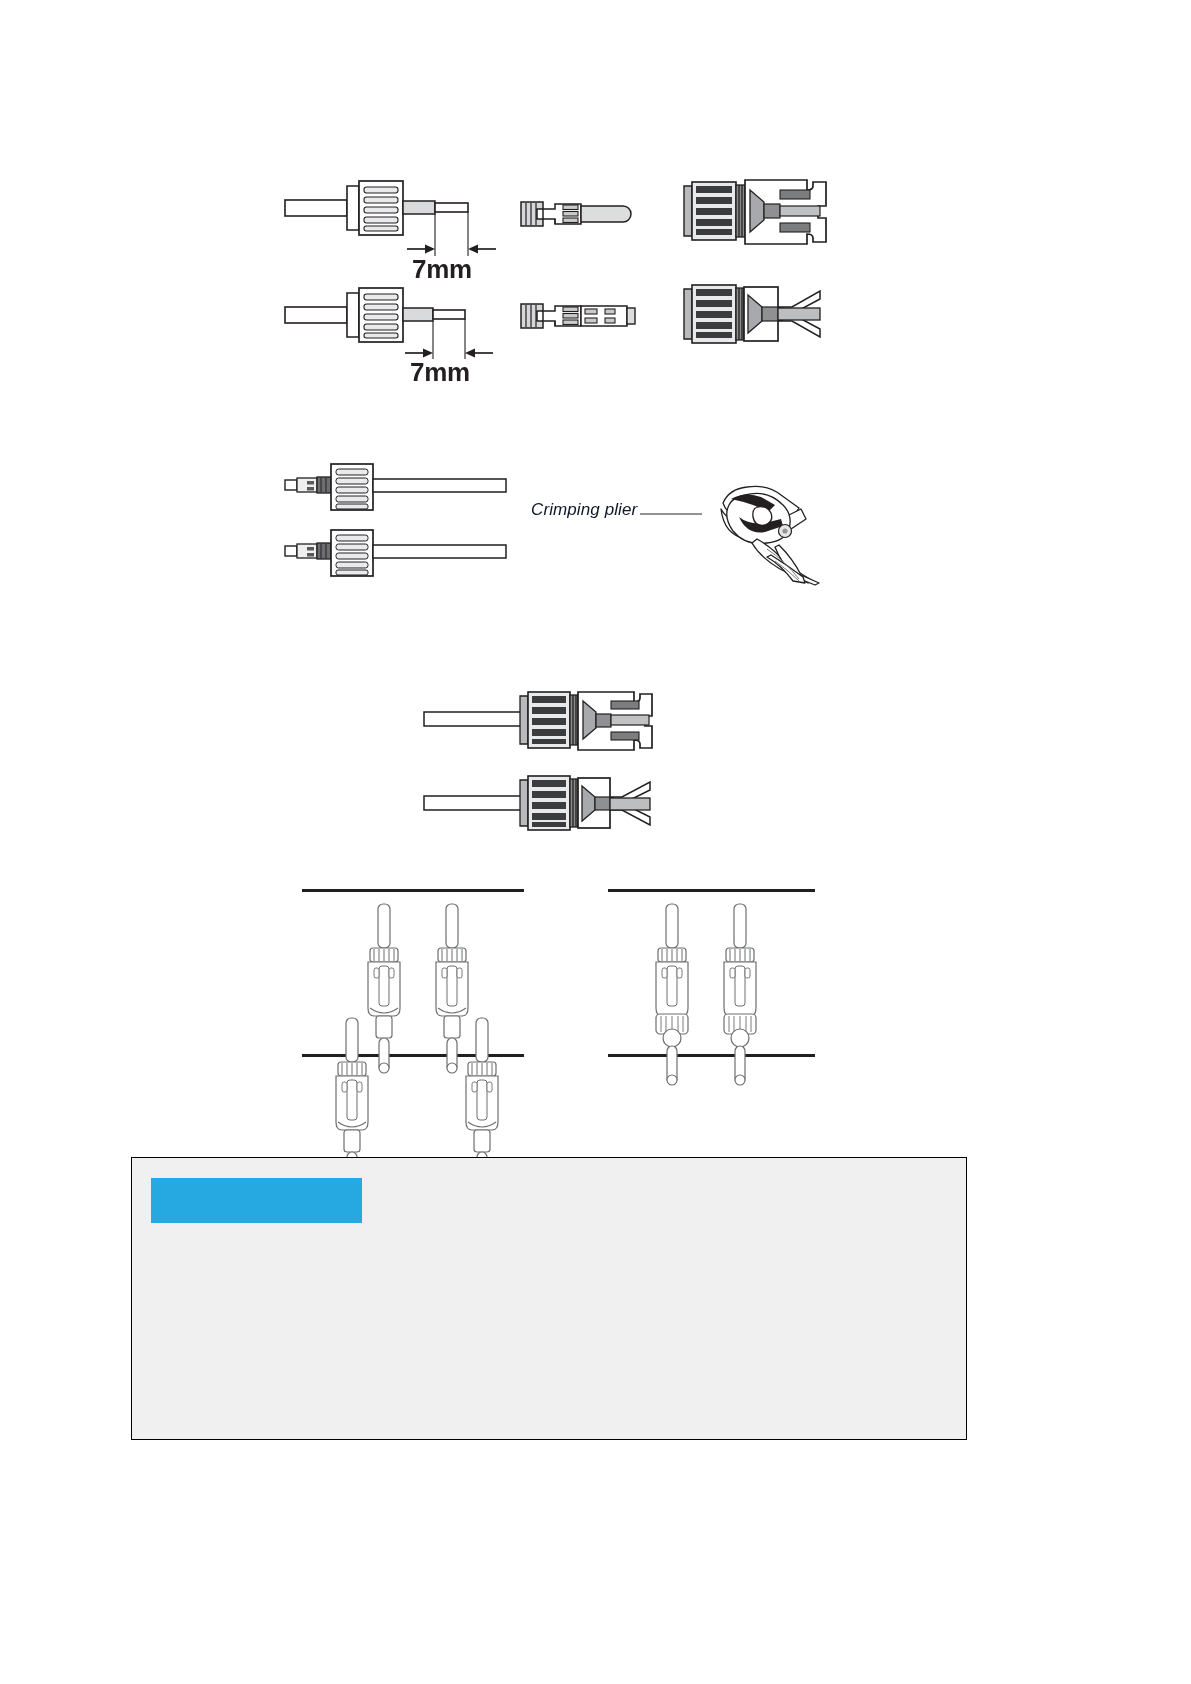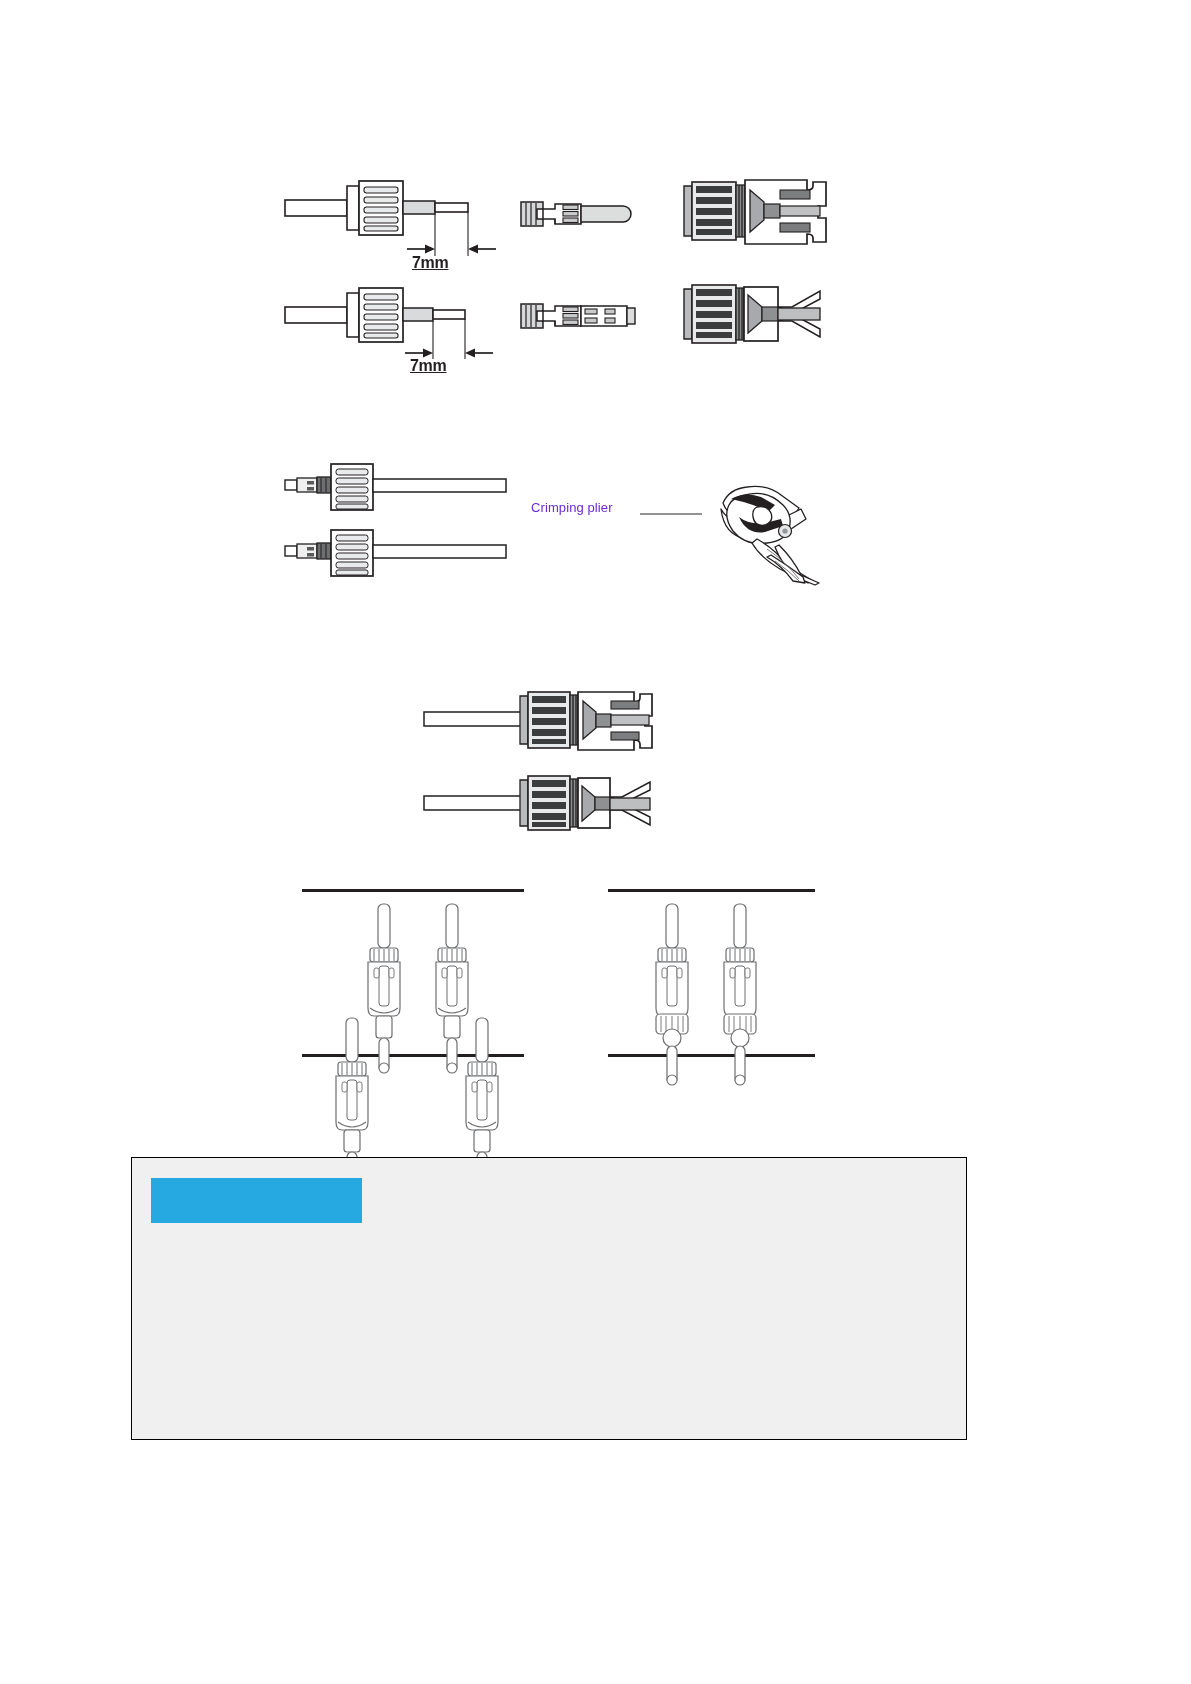--- a/index.html
+++ b/index.html
@@ -4,26 +4,26 @@
 <title>Connector Assembly Instructions</title>
 <style>
   html,body{margin:0;padding:0;background:#ffffff;}
   body{width:1191px;height:1684px;position:relative;overflow:hidden;
        font-family:"Liberation Sans","DejaVu Sans",sans-serif;color:#231f20;}
   .page{position:absolute;inset:0;background:#fff;}
   .abs{position:absolute;}
   svg{display:block;overflow:visible;}
 
   
-  .dim-label{position:absolute;font-size:16px;font-weight:700;letter-spacing:-.3px;
-             color:#231f20;white-space:nowrap;text-decoration:underline;}
+  .dim-label{position:absolute;font-size:26px;font-weight:700;letter-spacing:-.3px;
+             color:#231f20;white-space:nowrap;}
 
   
-  .plier-caption{position:absolute;font-size:13px;color:#6d28d9;white-space:nowrap;
-                 letter-spacing:.1px;}
+  .plier-caption{position:absolute;font-size:17px;color:#0f172a;white-space:nowrap;
+                 letter-spacing:.1px;font-style:italic;}
 
   
   .note-box{position:absolute;left:131px;top:1157px;width:836px;height:283px;
             background:#f0f0f0;border:1.6px solid #000;box-sizing:border-box;}
   .note-bar{position:absolute;left:19px;top:20px;width:211px;height:45px;}
   .note-body{position:absolute;left:19px;top:82px;right:20px;font-size:15px;
              line-height:1.55;color:#231f20;white-space:pre-wrap;}
 </style>
 </head>
 <body>

